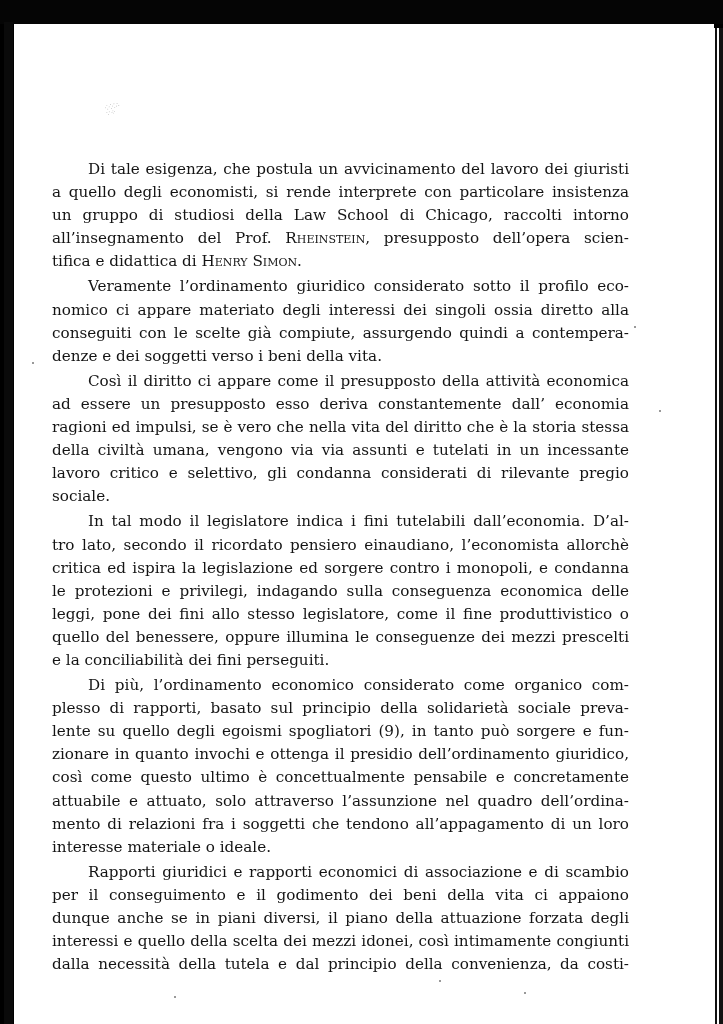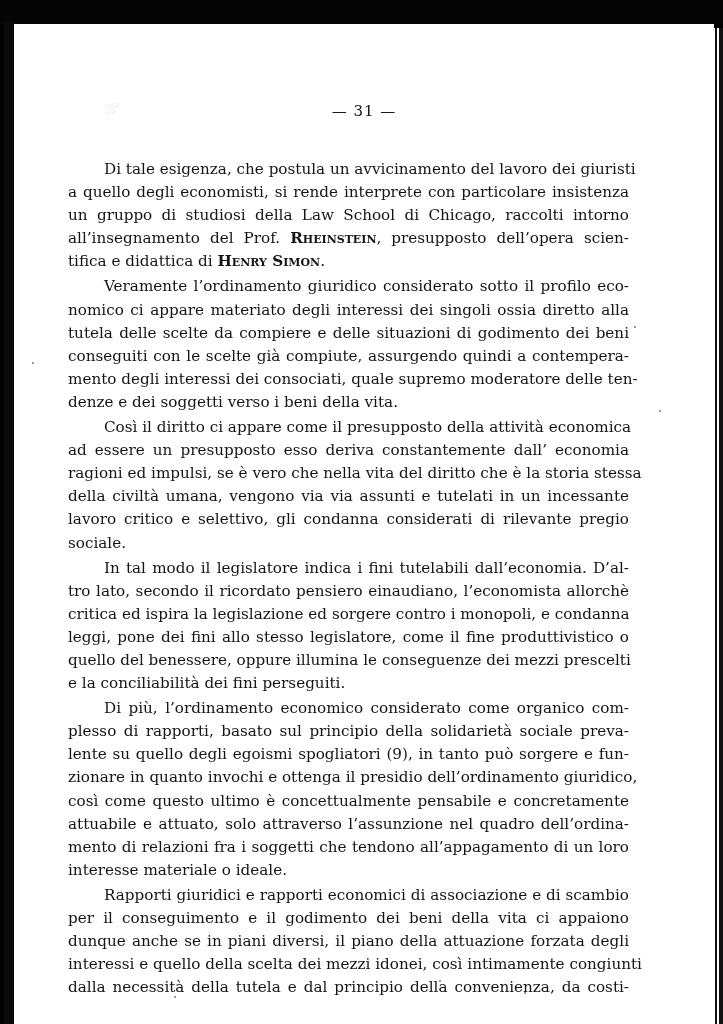--- a/index.html
+++ b/index.html
@@ -82,89 +82,87 @@
     position: absolute;
     left: 38px;
     top: 134px;
     width: 577px;
     color: #141414;
     font-family: "DejaVu Serif", "Liberation Serif", serif;
     font-size: 15.2px;
     line-height: 23.1px;
   }
   .para {
-    margin: 0 0 2px 16px;
+    margin: 0 0 2px 0;
   }
   .line {
     display: block;
     text-align: justify;
     text-align-last: justify;
     white-space: nowrap;
     overflow: visible;
     height: 23.1px;
   }
   .line.last {
     text-align-last: left;
   }
   .line.indent {
     padding-left: 36px;
   }
-  .sc { font-variant: small-caps; font-weight: bold; }
+  .sc { font-variant: small-caps; }
   .it { }
   .speck {
     position: absolute;
     width: 2px; height: 2px;
     background: #777;
     border-radius: 1px;
   }
 </style>
 </head>
 <body>
 
 <div class="top-bar"></div>
 <div class="left-edge"></div>
 
 <div class="page">
 
   <div class="stamp">⁘⁙∴<br>∵⁘</div>
 
-  <div class="page-number">— 31 —</div>
 
   <div class="body-text">
 
     <div class="para">
       <span class="line indent">Di tale esigenza, che postula un avvicinamento del lavoro dei giuristi</span>
       <span class="line">a quello degli economisti, si rende interprete con particolare insistenza</span>
       <span class="line"><span>un gruppo di studiosi della </span><span class="it">Law School</span><span> di Chicago, raccolti intorno</span></span>
       <span class="line"><span>all’insegnamento del Prof. </span><span class="sc">Rheinstein</span><span>, presupposto dell’opera scien-</span></span>
       <span class="line last"><span>tifica e didattica di </span><span class="sc">Henry Simon</span><span>.</span></span>
     </div>
 
     <div class="para">
       <span class="line indent">Veramente l’ordinamento giuridico considerato sotto il profilo eco-</span>
       <span class="line">nomico ci appare materiato degli interessi dei singoli ossia diretto alla</span>
-      <span class="line">tutela delle scelte da compiere e delle situazioni di godimento dei beni</span>
       <span class="line">conseguiti con le scelte già compiute, assurgendo quindi a contempera-</span>
-      <span class="line">mento degli interessi dei consociati, quale supremo moderatore delle ten-</span>
       <span class="line last">denze e dei soggetti verso i beni della vita.</span>
     </div>
 
     <div class="para">
       <span class="line indent">Così il diritto ci appare come il presupposto della attività economica</span>
       <span class="line">ad essere un presupposto esso deriva constantemente dall’ economia</span>
       <span class="line">ragioni ed impulsi, se è vero che nella vita del diritto che è la storia stessa</span>
       <span class="line">della civiltà umana, vengono via via assunti e tutelati in un incessante</span>
       <span class="line">lavoro critico e selettivo, gli condanna considerati di rilevante pregio</span>
       <span class="line last">sociale.</span>
     </div>
 
     <div class="para">
       <span class="line indent">In tal modo il legislatore indica i fini tutelabili dall’economia. D’al-</span>
       <span class="line">tro lato, secondo il ricordato pensiero einaudiano, l’economista allorchè</span>
       <span class="line">critica ed ispira la legislazione ed sorgere contro i monopoli, e condanna</span>
+      <span class="line">le protezioni e privilegi, indagando sulla conseguenza economica delle</span>
       <span class="line">leggi, pone dei fini allo stesso legislatore, come il fine produttivistico o</span>
       <span class="line">quello del benessere, oppure illumina le conseguenze dei mezzi prescelti</span>
       <span class="line last">e la conciliabilità dei fini perseguiti.</span>
     </div>
 
     <div class="para">
       <span class="line indent">Di più, l’ordinamento economico considerato come organico com-</span>
       <span class="line">plesso di rapporti, basato sul principio della solidarietà sociale preva-</span>
       <span class="line">lente su quello degli egoismi spogliatori (9), in tanto può sorgere e fun-</span>
       <span class="line">zionare in quanto invochi e ottenga il presidio dell’ordinamento giuridico,</span>

